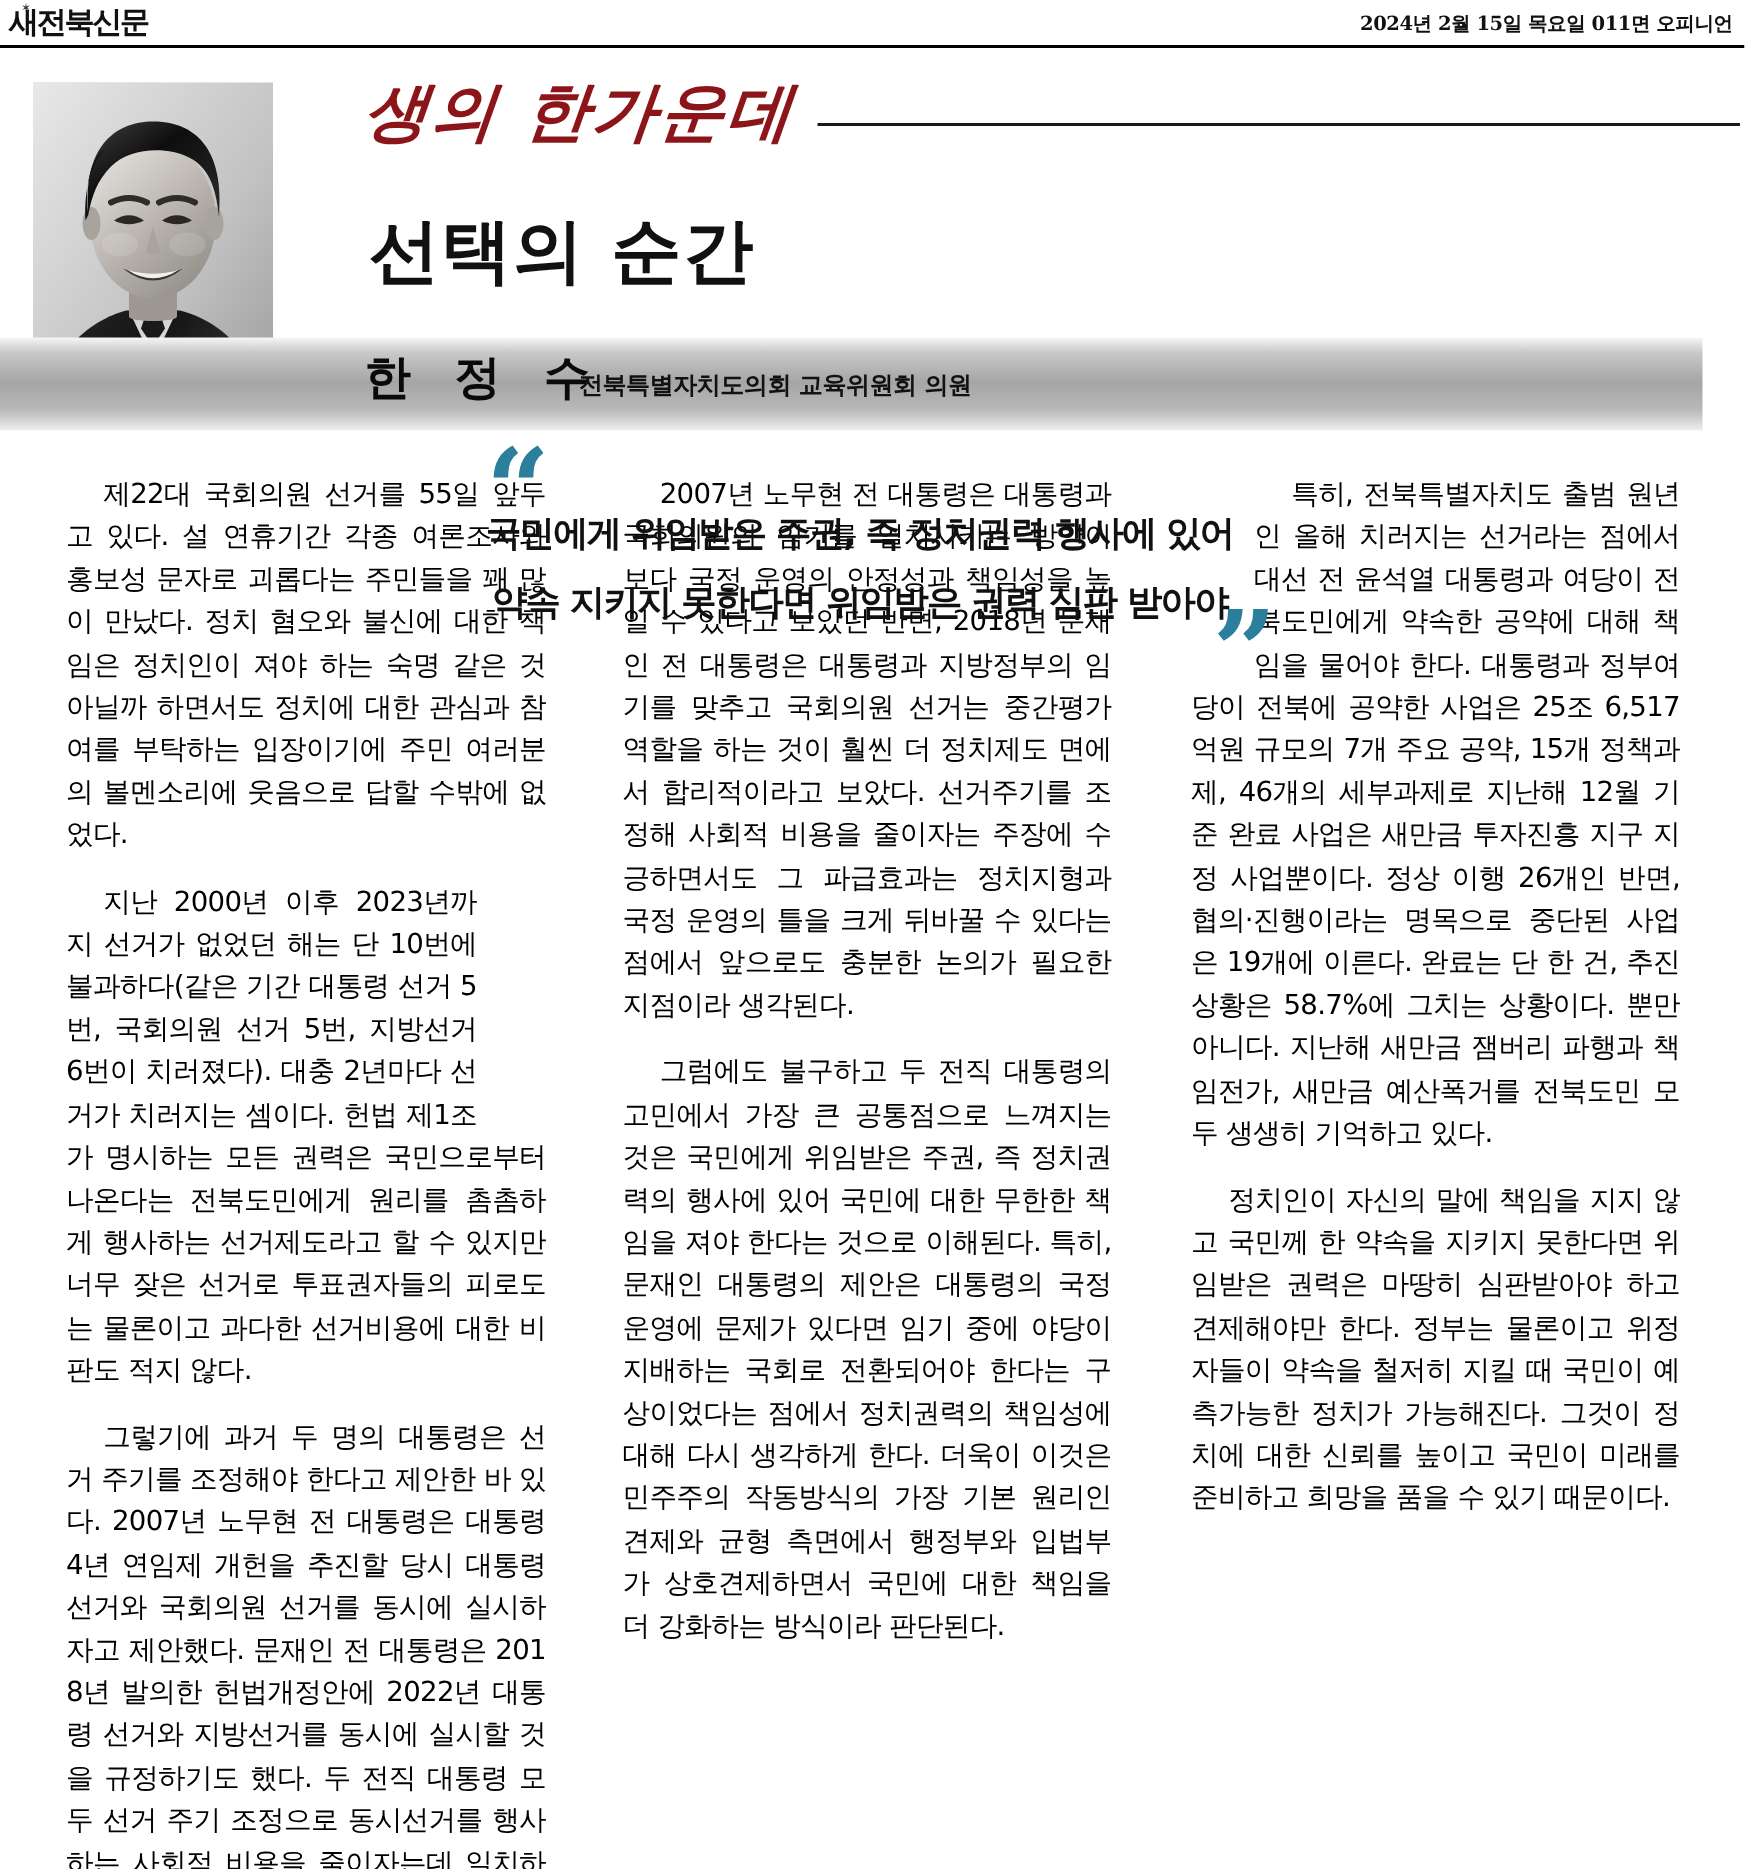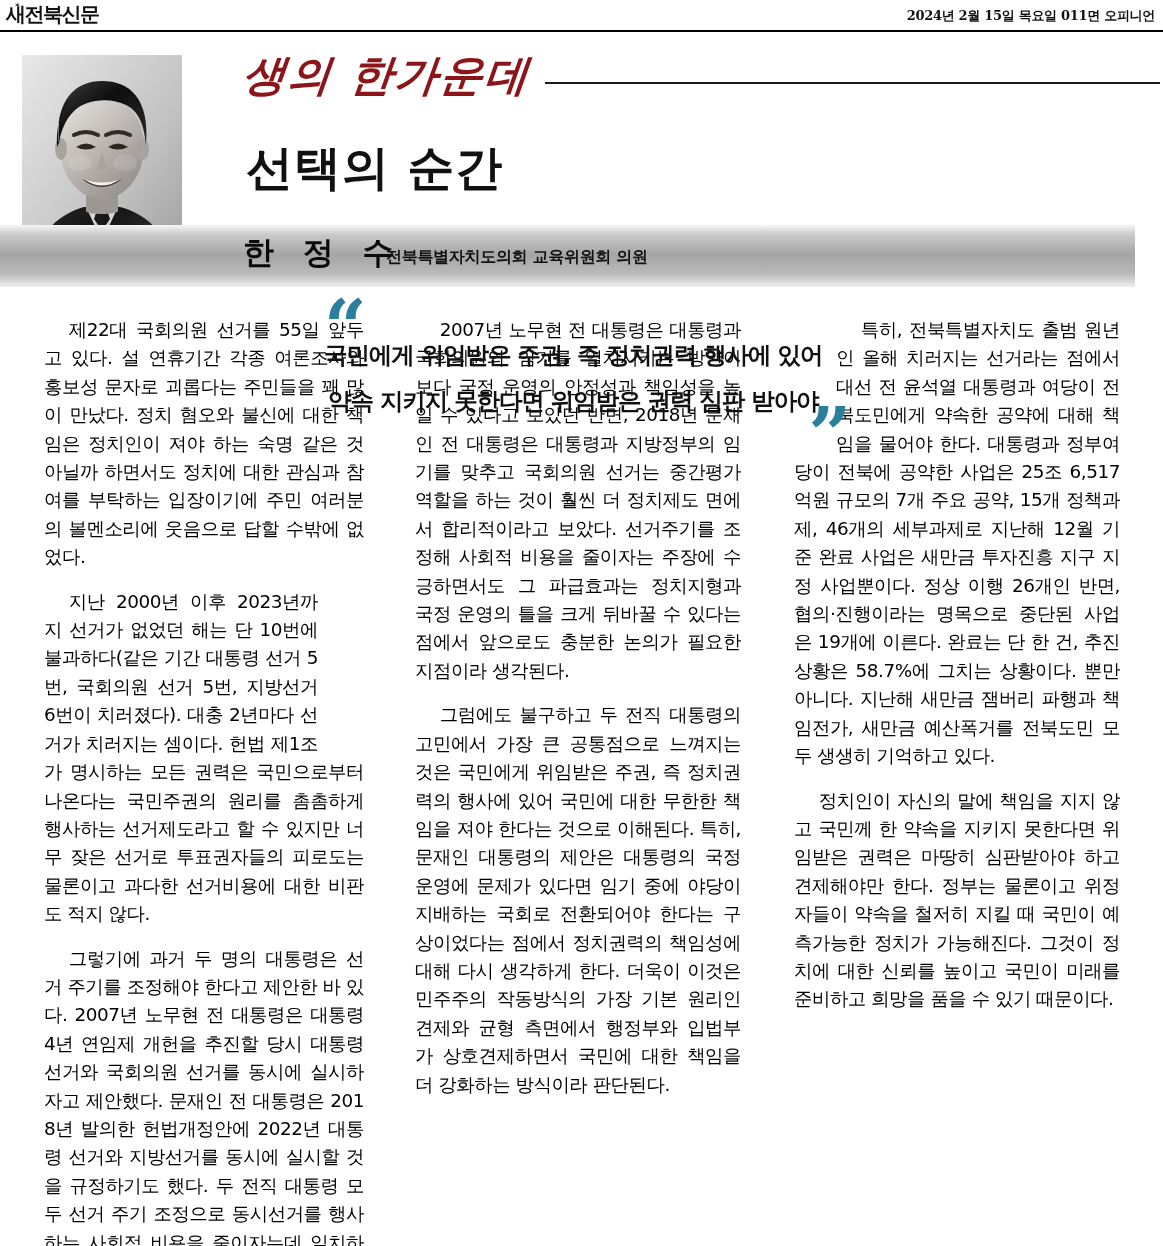--- a/index.html
+++ b/index.html
@@ -315,21 +315,21 @@
     <div class="byline-name">한 정 수</div>
     <div class="byline-role">전북특별자치도의회  교육위원회  의원</div>
   </div>
 </div>
 
 <div class="body-area">
 
   <div class="col col1">
     <p>제22대 국회의원 선거를 55일 앞두고 있다. 설 연휴기간 각종 여론조사와 홍보성 문자로 괴롭다는 주민들을 꽤 많이 만났다. 정치 혐오와 불신에 대한 책임은 정치인이 져야 하는 숙명 같은 것 아닐까 하면서도 정치에 대한 관심과 참여를 부탁하는 입장이기에 주민 여러분의 볼멘소리에 웃음으로 답할 수밖에 없었다.</p>
     <div class="col1-wrap-shape"></div>
-    <p>지난 2000년 이후 2023년까지 선거가 없었던 해는 단 10번에 불과하다(같은 기간 대통령 선거 5번, 국회의원 선거 5번, 지방선거 6번이 치러졌다). 대충 2년마다 선거가 치러지는 셈이다. 헌법 제1조가 명시하는 모든 권력은 국민으로부터 나온다는 국민주권의 원리를 촘촘하게 행사하는 선거제도라고 할 수 있지만 너무 잦은 선거로 투표권자들의 피로도는 물론이고 과다한 선거비용에 대한 비판도 적지 않다.</p>
+    <p>지난 2000년 이후 2023년까지 선거가 없었던 해는 단 10번에 불과하다(같은 기간 대통령 선거 5번, 국회의원 선거 5번, 지방선거 6번이 치러졌다). 대충 2년마다 선거가 치러지는 셈이다. 헌법 제1조가 명시하는 모든 권력은 국민으로부터 나온다는 전북도민에게 원리를 촘촘하게 행사하는 선거제도라고 할 수 있지만 너무 잦은 선거로 투표권자들의 피로도는 물론이고 과다한 선거비용에 대한 비판도 적지 않다.</p>
     <p>그렇기에 과거 두 명의 대통령은 선거 주기를 조정해야 한다고 제안한 바 있다. 2007년 노무현 전 대통령은 대통령 4년 연임제 개헌을 추진할 당시 대통령 선거와 국회의원 선거를 동시에 실시하자고 제안했다. 문재인 전 대통령은 2018년 발의한 헌법개정안에 2022년 대통령 선거와 지방선거를 동시에 실시할 것을 규정하기도 했다. 두 전직 대통령 모두 선거 주기 조정으로 동시선거를 행사하는 사회적 비용을 줄이자는데 일치하지만 주기를 맞추고자 하는 대상이 달랐다는 차이가 있다.</p>
   </div>
 
   <div class="col col2">
     <p>2007년 노무현 전 대통령은 대통령과 국회의원의 임기를 일치시키는 방안이 보다 국정 운영의 안정성과 책임성을 높일 수 있다고 보았던 반면, 2018년 문재인 전 대통령은 대통령과 지방정부의 임기를 맞추고 국회의원 선거는 중간평가 역할을 하는 것이 훨씬 더 정치제도 면에서 합리적이라고 보았다. 선거주기를 조정해 사회적 비용을 줄이자는 주장에 수긍하면서도 그 파급효과는 정치지형과 국정 운영의 틀을 크게 뒤바꿀 수 있다는 점에서 앞으로도 충분한 논의가 필요한 지점이라 생각된다.</p>
     <p>그럼에도 불구하고 두 전직 대통령의 고민에서 가장 큰 공통점으로 느껴지는 것은 국민에게 위임받은 주권, 즉 정치권력의 행사에 있어 국민에 대한 무한한 책임을 져야 한다는 것으로 이해된다. 특히, 문재인 대통령의 제안은 대통령의 국정운영에 문제가 있다면 임기 중에 야당이 지배하는 국회로 전환되어야 한다는 구상이었다는 점에서 정치권력의 책임성에 대해 다시 생각하게 한다. 더욱이 이것은 민주주의 작동방식의 가장 기본 원리인 견제와 균형 측면에서 행정부와 입법부가 상호견제하면서 국민에 대한 책임을 더 강화하는 방식이라 판단된다.</p>
   </div>
 
   <div class="col col3">
     <div class="col3-wrap-shape"></div>

